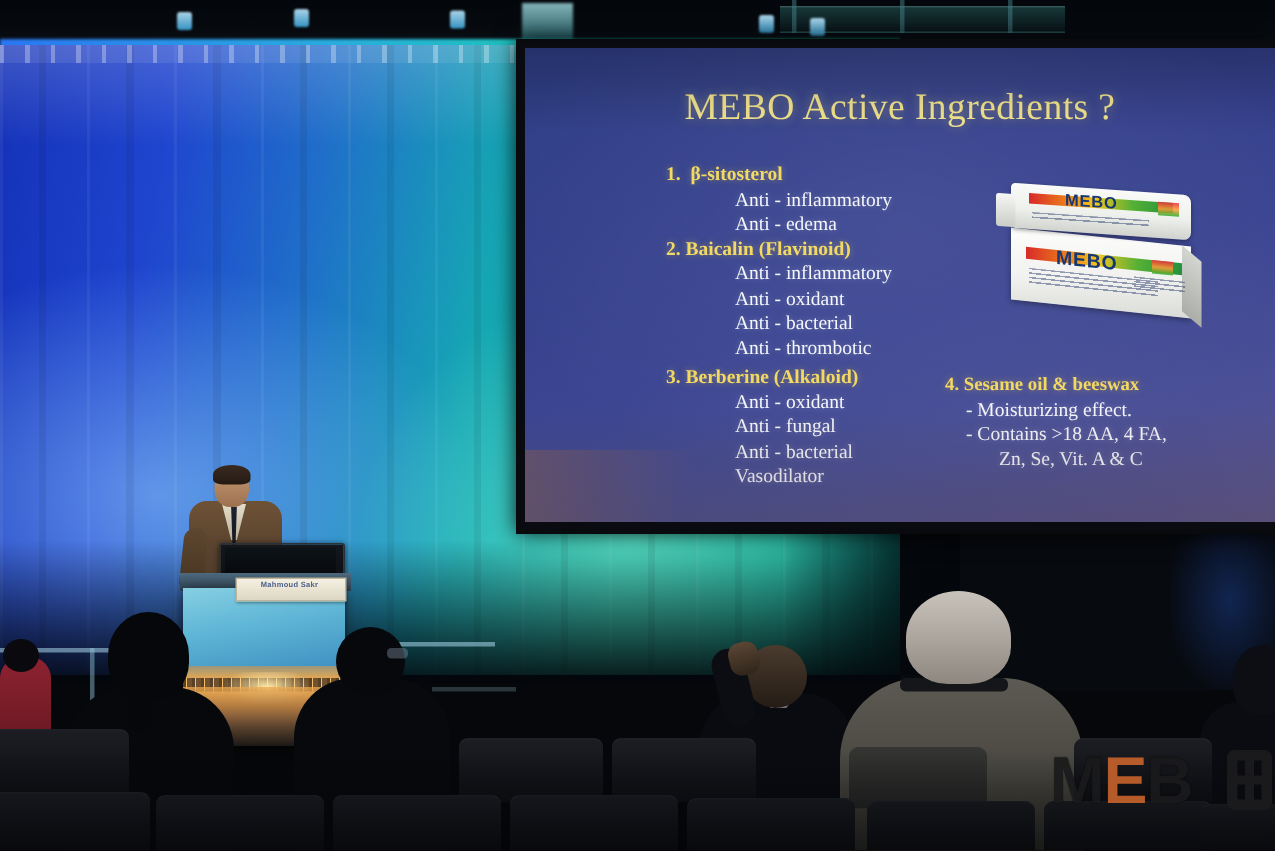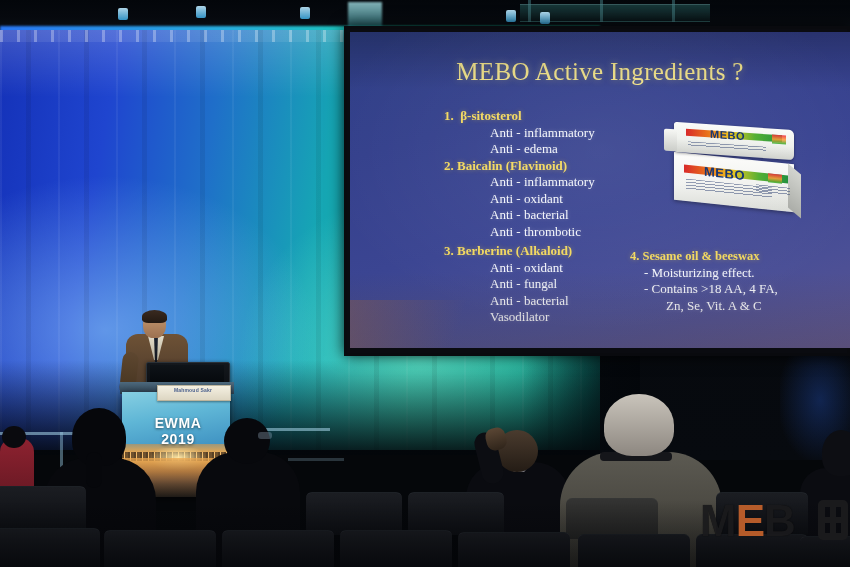--- a/index.html
+++ b/index.html
@@ -337,21 +337,20 @@
   <div class="speaker-hand"></div>
 
   <div class="laptop"></div>
   <div class="laptop-screen"></div>
   <div class="podium-top"></div>
   <div class="podium"></div>
   <div class="podium-sky"></div>
   <div class="podium-city"></div>
   <div class="podium-sun"></div>
   <div class="podium-water"></div>
-  <div class="podium-label">EWMA 2019</div>
   <div class="placard"></div>
   <div class="placard-name">Mahmoud Sakr</div>
 
   <div class="a1-red"></div>
   <div class="a1-red-h"></div>
   <div class="a1-body"></div>
   <div class="a1-head"></div>
   <div class="a1-hair"></div>
 
   <div class="a2-body"></div>

